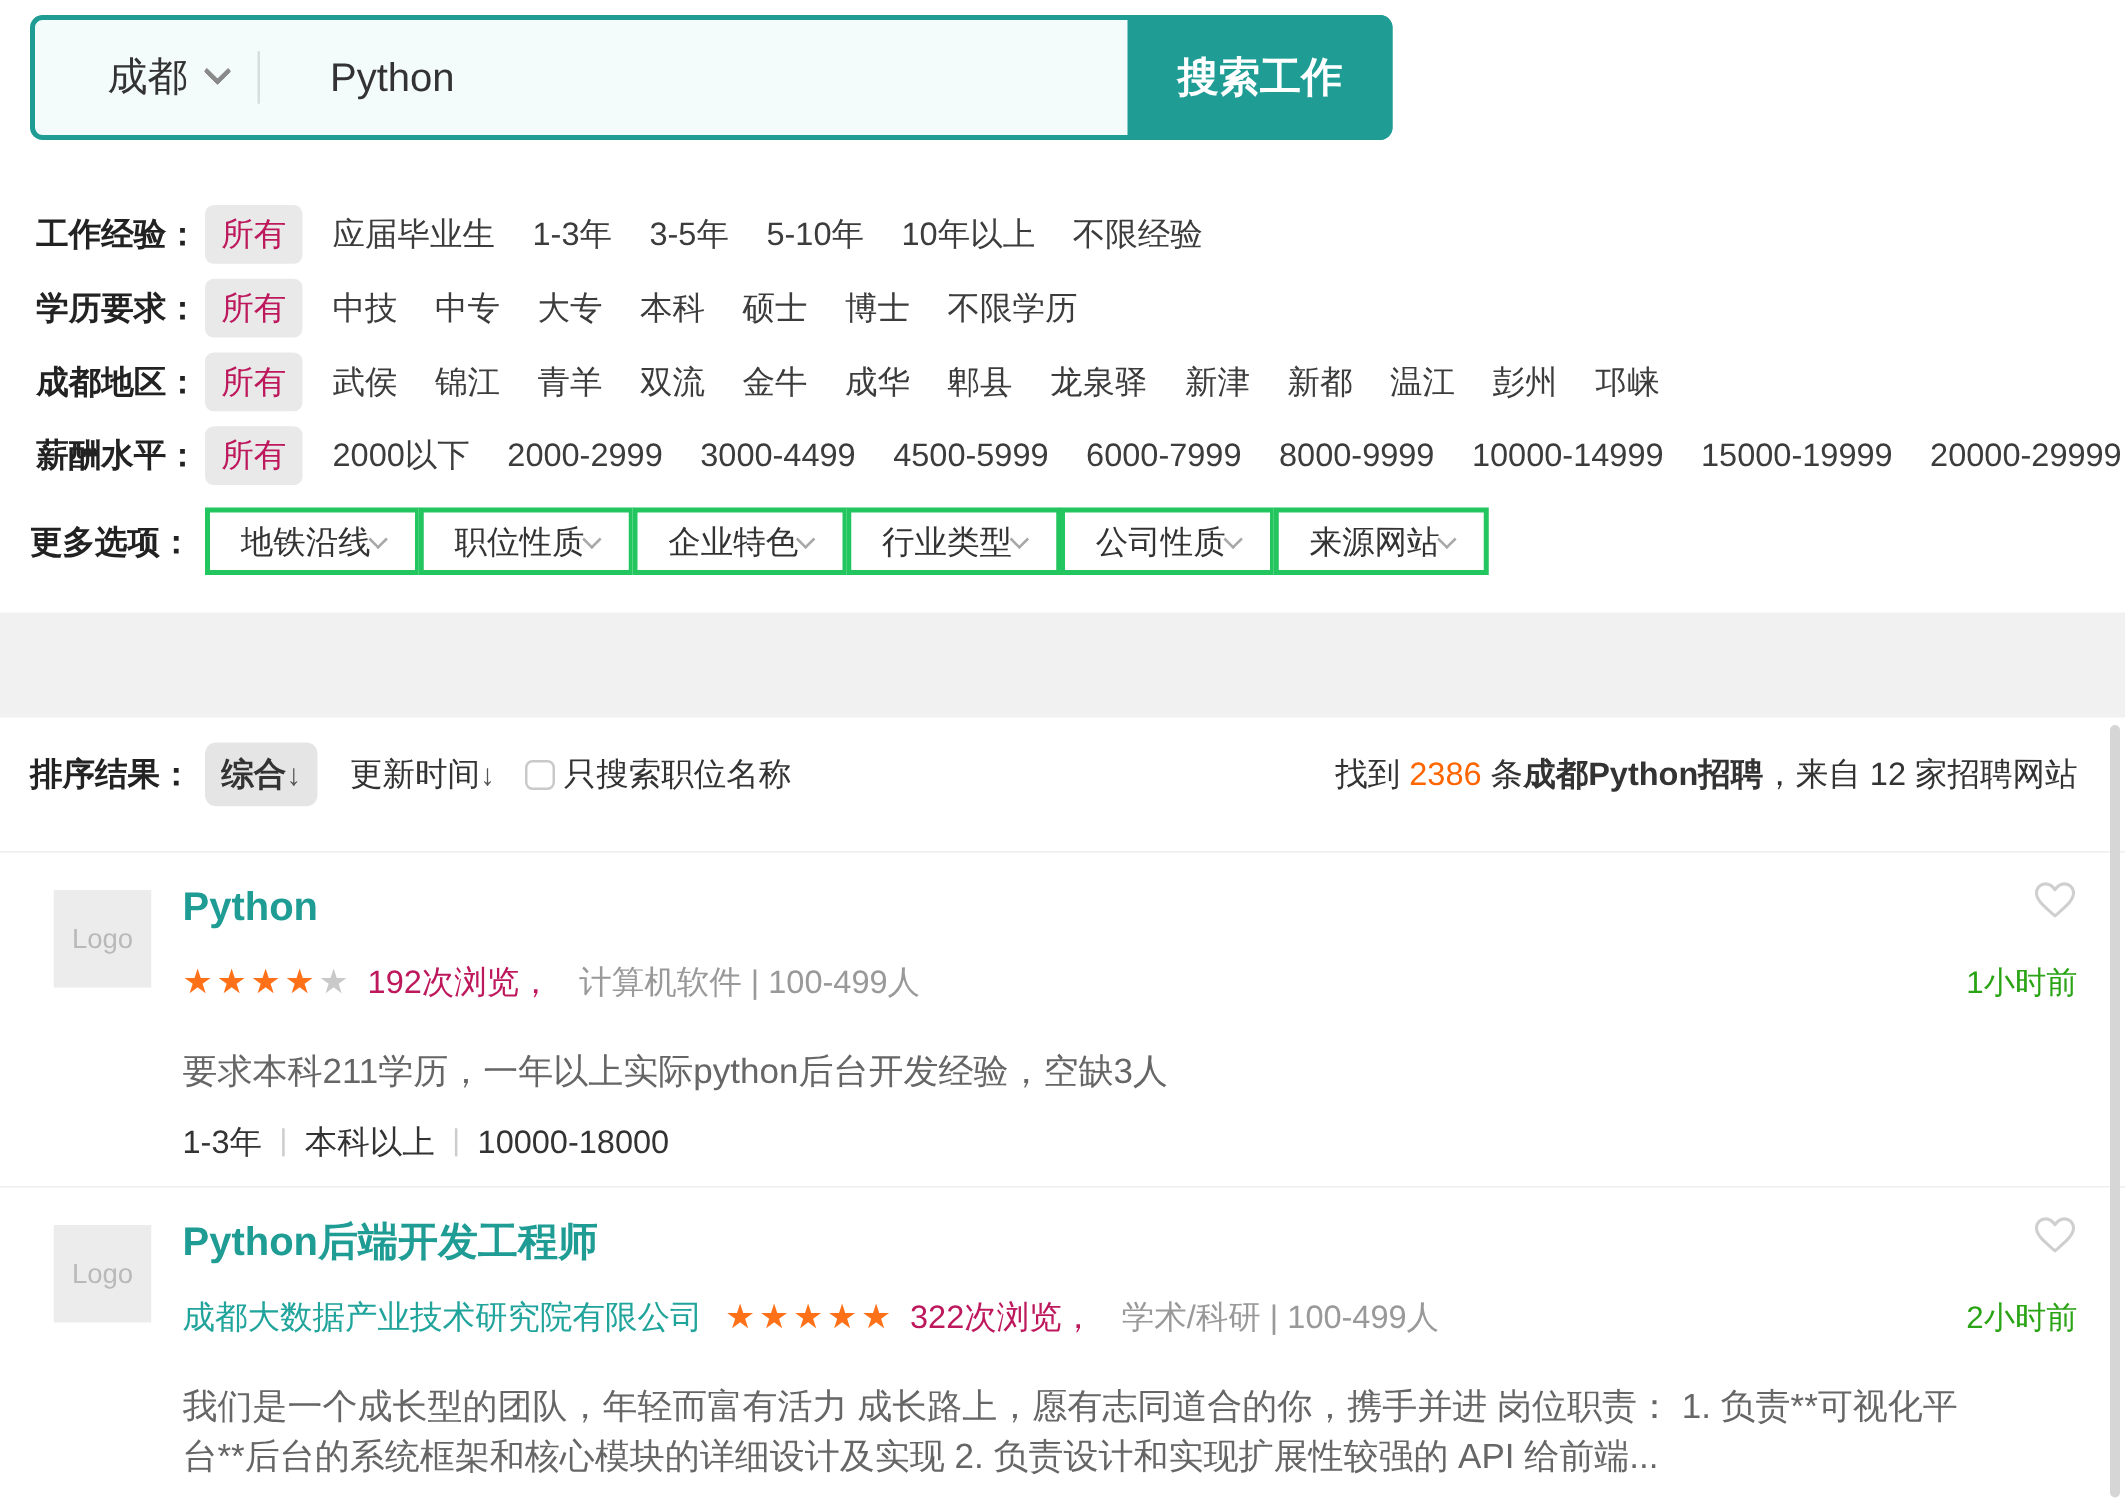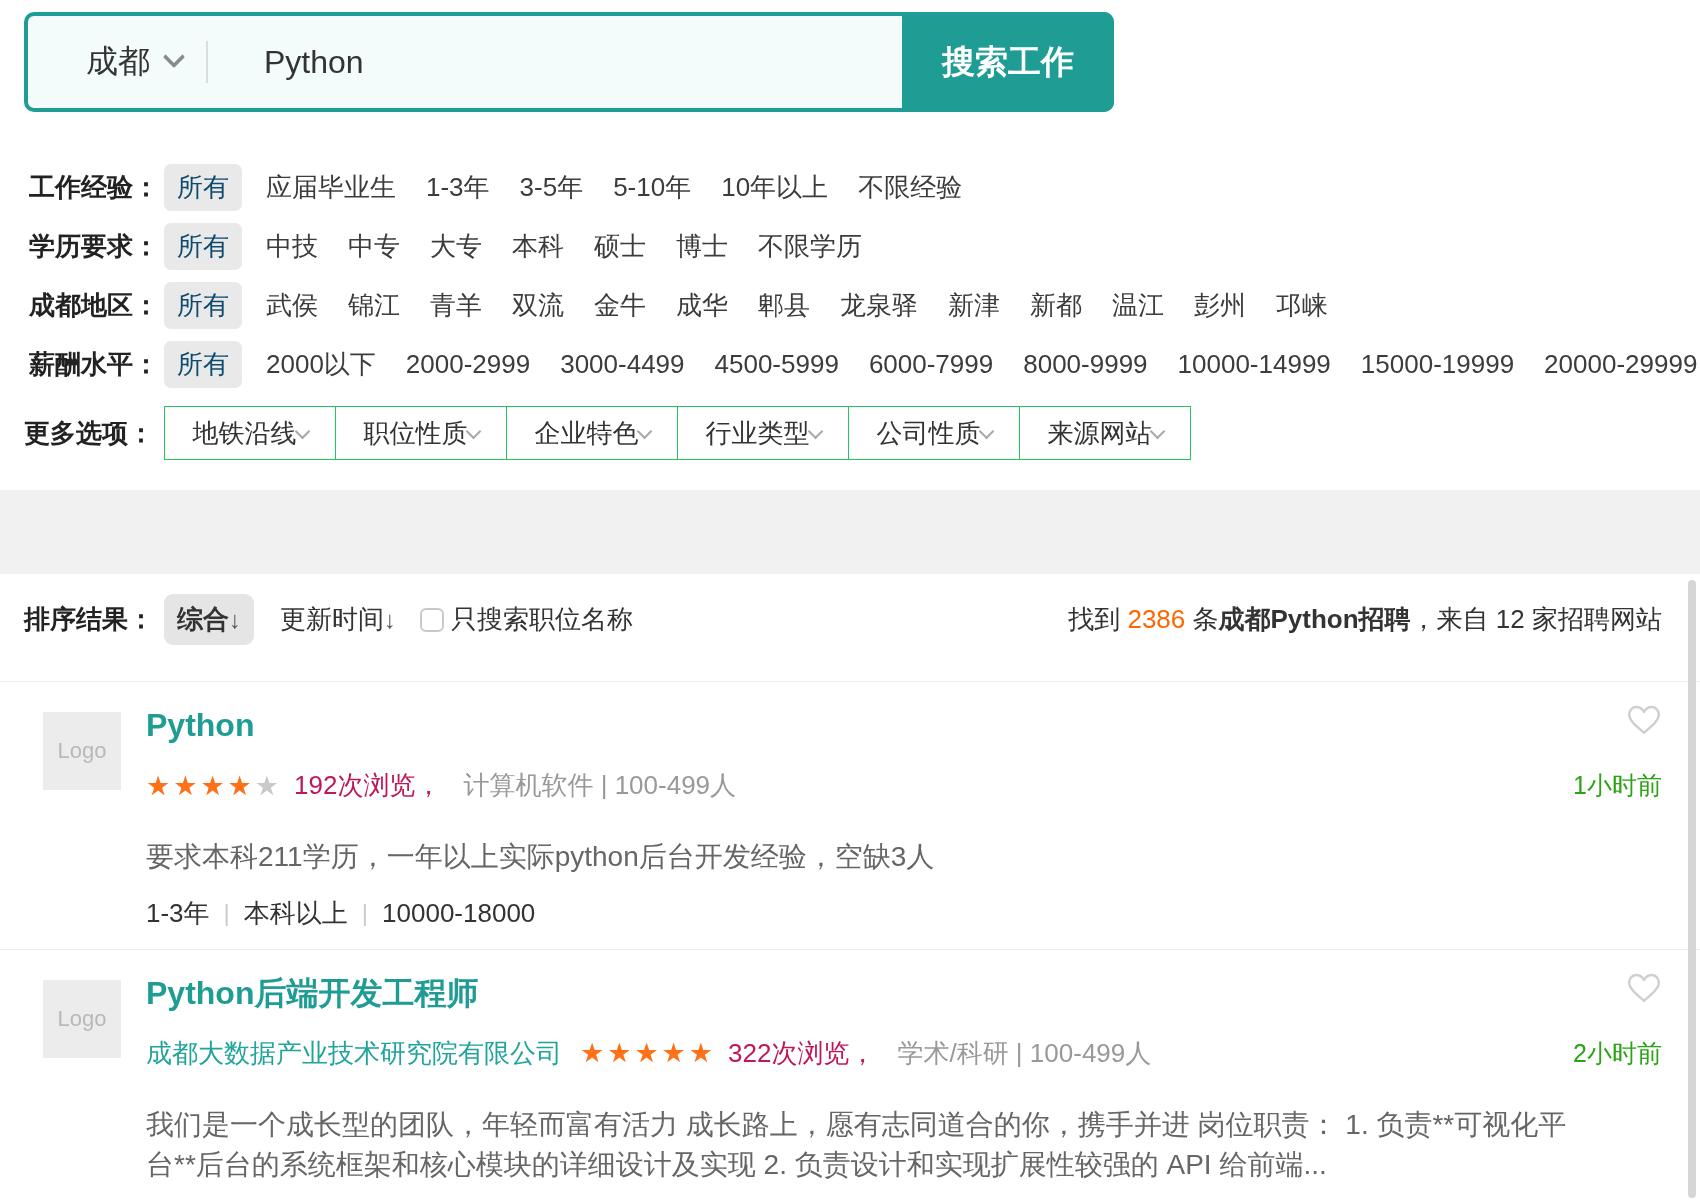--- a/index.html
+++ b/index.html
@@ -20,27 +20,27 @@
                   font-family:"Liberation Sans","DejaVu Sans",sans-serif; }
   .search-btn { position:absolute; top:-4px; right:-4px; bottom:-4px; width:212px;
                 border:none; background:#1f9d95; color:#fff; font-size:33px; font-weight:bold;
                 border-radius:0 10px 10px 0; cursor:pointer;
                 font-family:"Liberation Sans","DejaVu Sans",sans-serif; }
 
   
   .filters { margin:46px 0 0 24px; font-size:26px; }
   .filter-row { display:flex; align-items:center; height:59px; white-space:nowrap;text-align:center; }
   .filter-label { font-weight:bold; width:140px; flex:none; color:#222; }
-  .pill { background:#e9e9e9; border-radius:7px; padding:6px 13px; margin-right:24px; color:#0c4a6e; cursor:pointer; }
+  .pill { background:#e9e9e9; border-radius:7px; padding:6px 13px; margin-right:24px; color:#be185d; cursor:pointer; }
   .filter-option { margin-right:30px; color:#3c3c3c; cursor:pointer; }
 
   .more-row { display:flex; align-items:center; margin:12px 0 0 24px; font-size:26px; }
   .more-label { font-weight:bold; width:140px; flex:none; color:#222; }
   .dropdown-group { display:flex; }
-  .dropdown { width:172px; height:54px; border:1px solid #22c55e; margin-left:-1px; background:#fff;
+  .dropdown { width:172px; height:54px; border:4px solid #22c55e; margin-left:-1px; background:#fff;
               display:flex; align-items:center; justify-content:center; color:#333; cursor:pointer; }
   .dropdown:first-child { margin-left:0; }
   .chev-sm { width:11px; height:11px; border-right:2.5px solid #a8a8a8; border-bottom:2.5px solid #a8a8a8;
              transform:rotate(45deg); margin-top:-4px; }
 
   .band { margin-top:30px; height:84px; background:#f1f1f1; }
 
   
   .sort-row { display:flex; align-items:center; margin:20px 38px 0 24px; font-size:26px; }
   .sort-label { font-weight:bold; color:#222; }

